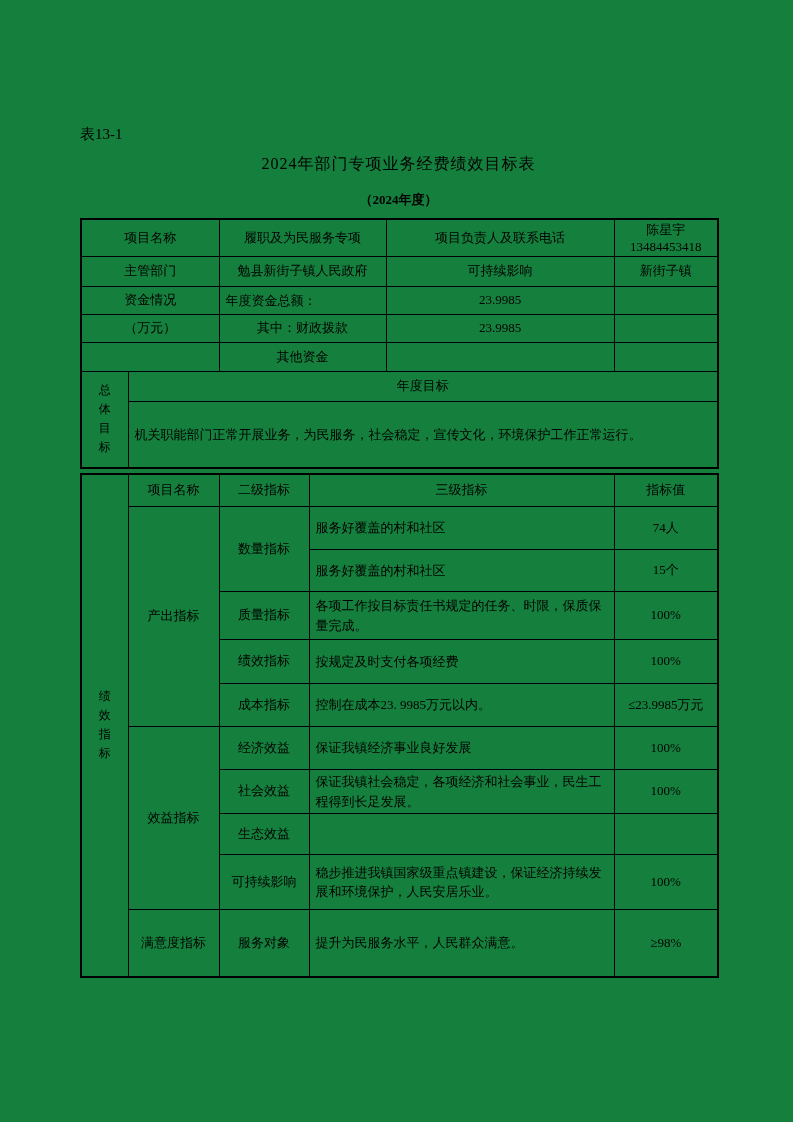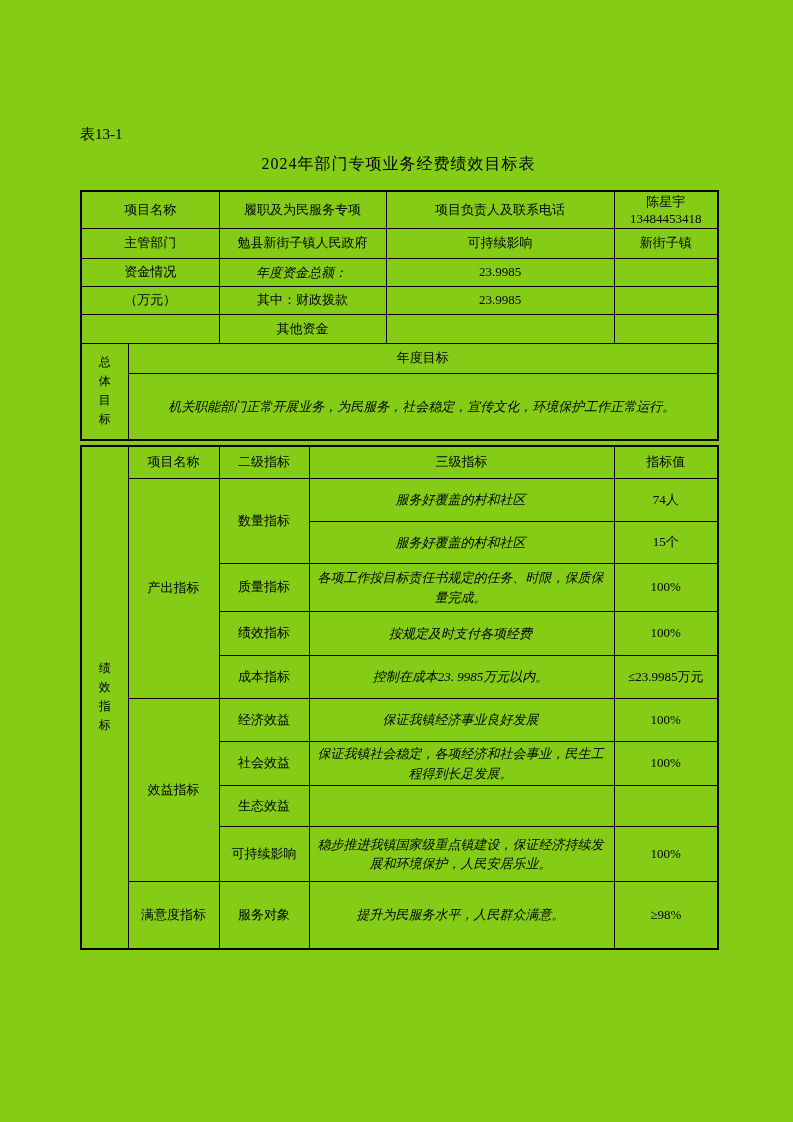--- a/index.html
+++ b/index.html
@@ -1,21 +1,21 @@
 <!DOCTYPE html>
 <html lang="zh"><head>
 <meta charset="utf-8">
 <style>
   * { box-sizing: border-box; }
   html, body { margin: 0; padding: 0; background: #ffffff; }
   .page {
     position: relative;
     width: 793px;
     height: 1122px;
-    background: #84cc16;
+    background: #15803d;
     color: #000000;
     font-family: "Liberation Serif", "DejaVu Serif", serif;
     overflow: hidden;
   }
   .sheet {
     position: absolute;
     left: 80px;
     top: 124px;
     width: 637px;
   }
@@ -51,44 +51,44 @@
     border: 1px solid #000;
     font-size: 13px;
     line-height: 1.4;
     text-align: center;
     vertical-align: middle;
     padding: 1px 4px;
     overflow: hidden;
     word-break: break-all;
   }
   td.left {
-    text-align: center;
+    text-align: left;
     padding: 2px 8px 2px 6px;
     line-height: 1.5;
-    font-style: italic;
   }
   td.vert { padding: 0; }
   .v-text {
     width: 15px;
     margin: 0 auto;
     word-break: break-all;
     line-height: 1.6;
     font-size: 12px;
     text-align: center;
   }
   .contact div { line-height: 17px; }
 </style>
 </head>
 <body>
 
 <div class="page">
   <div class="sheet">
 
     <div class="doc-label">表13-1</div>
     <div class="doc-title">2024年部门专项业务经费绩效目标表</div>
+    <div class="doc-subtitle">（2024年度）</div>
 
     <table class="info-table">
       <colgroup>
         <col style="width:47px">
           <col style="width:91px">
           <col style="width:167px">
           <col style="width:228px">
           <col style="width:104px">
       </colgroup>
       <tbody>

